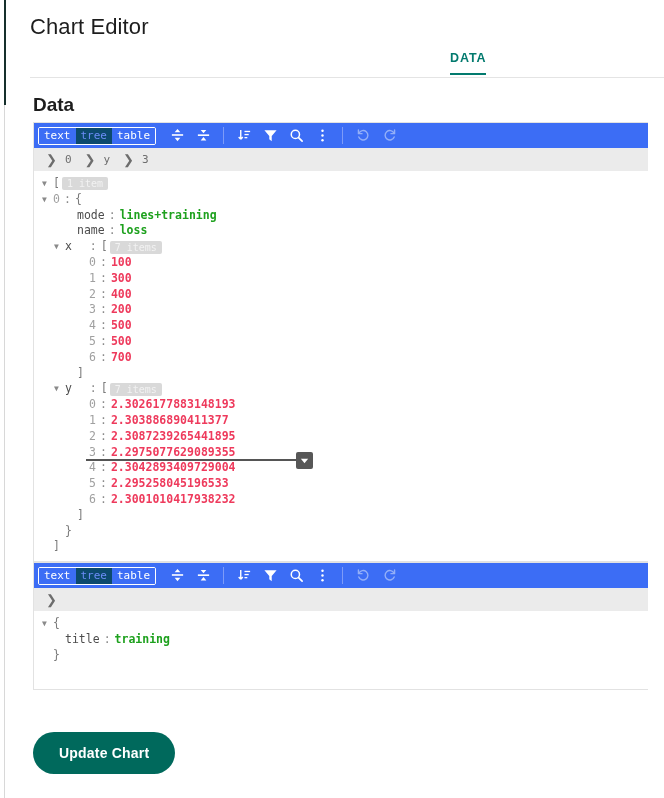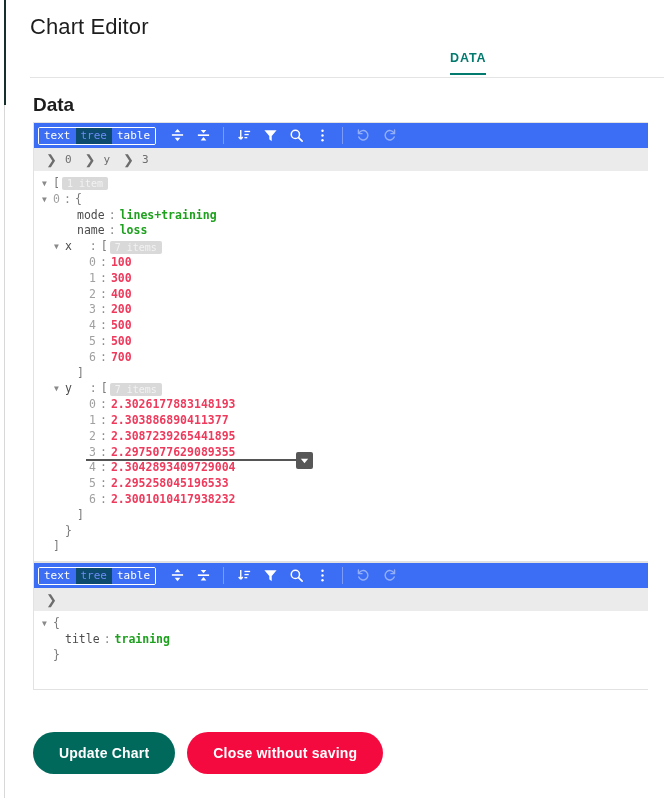--- a/index.html
+++ b/index.html
@@ -465,15 +465,14 @@
       </div>
       <div class="row ind2">
         <span class="caret blank">▼</span><span class="key">title</span><span class="colon">:</span><span class="vstr">training</span>
       </div>
       <div class="row ind1"><span class="caret blank">▼</span><span class="brack">}</span></div>
     </div>
   </div>
 
   <div class="footer">
     <button class="btn btn-update">Update Chart</button>
-    <button class="btn btn-close">Close without saving</button>
   </div>
 </div>
 
 </body></html>

